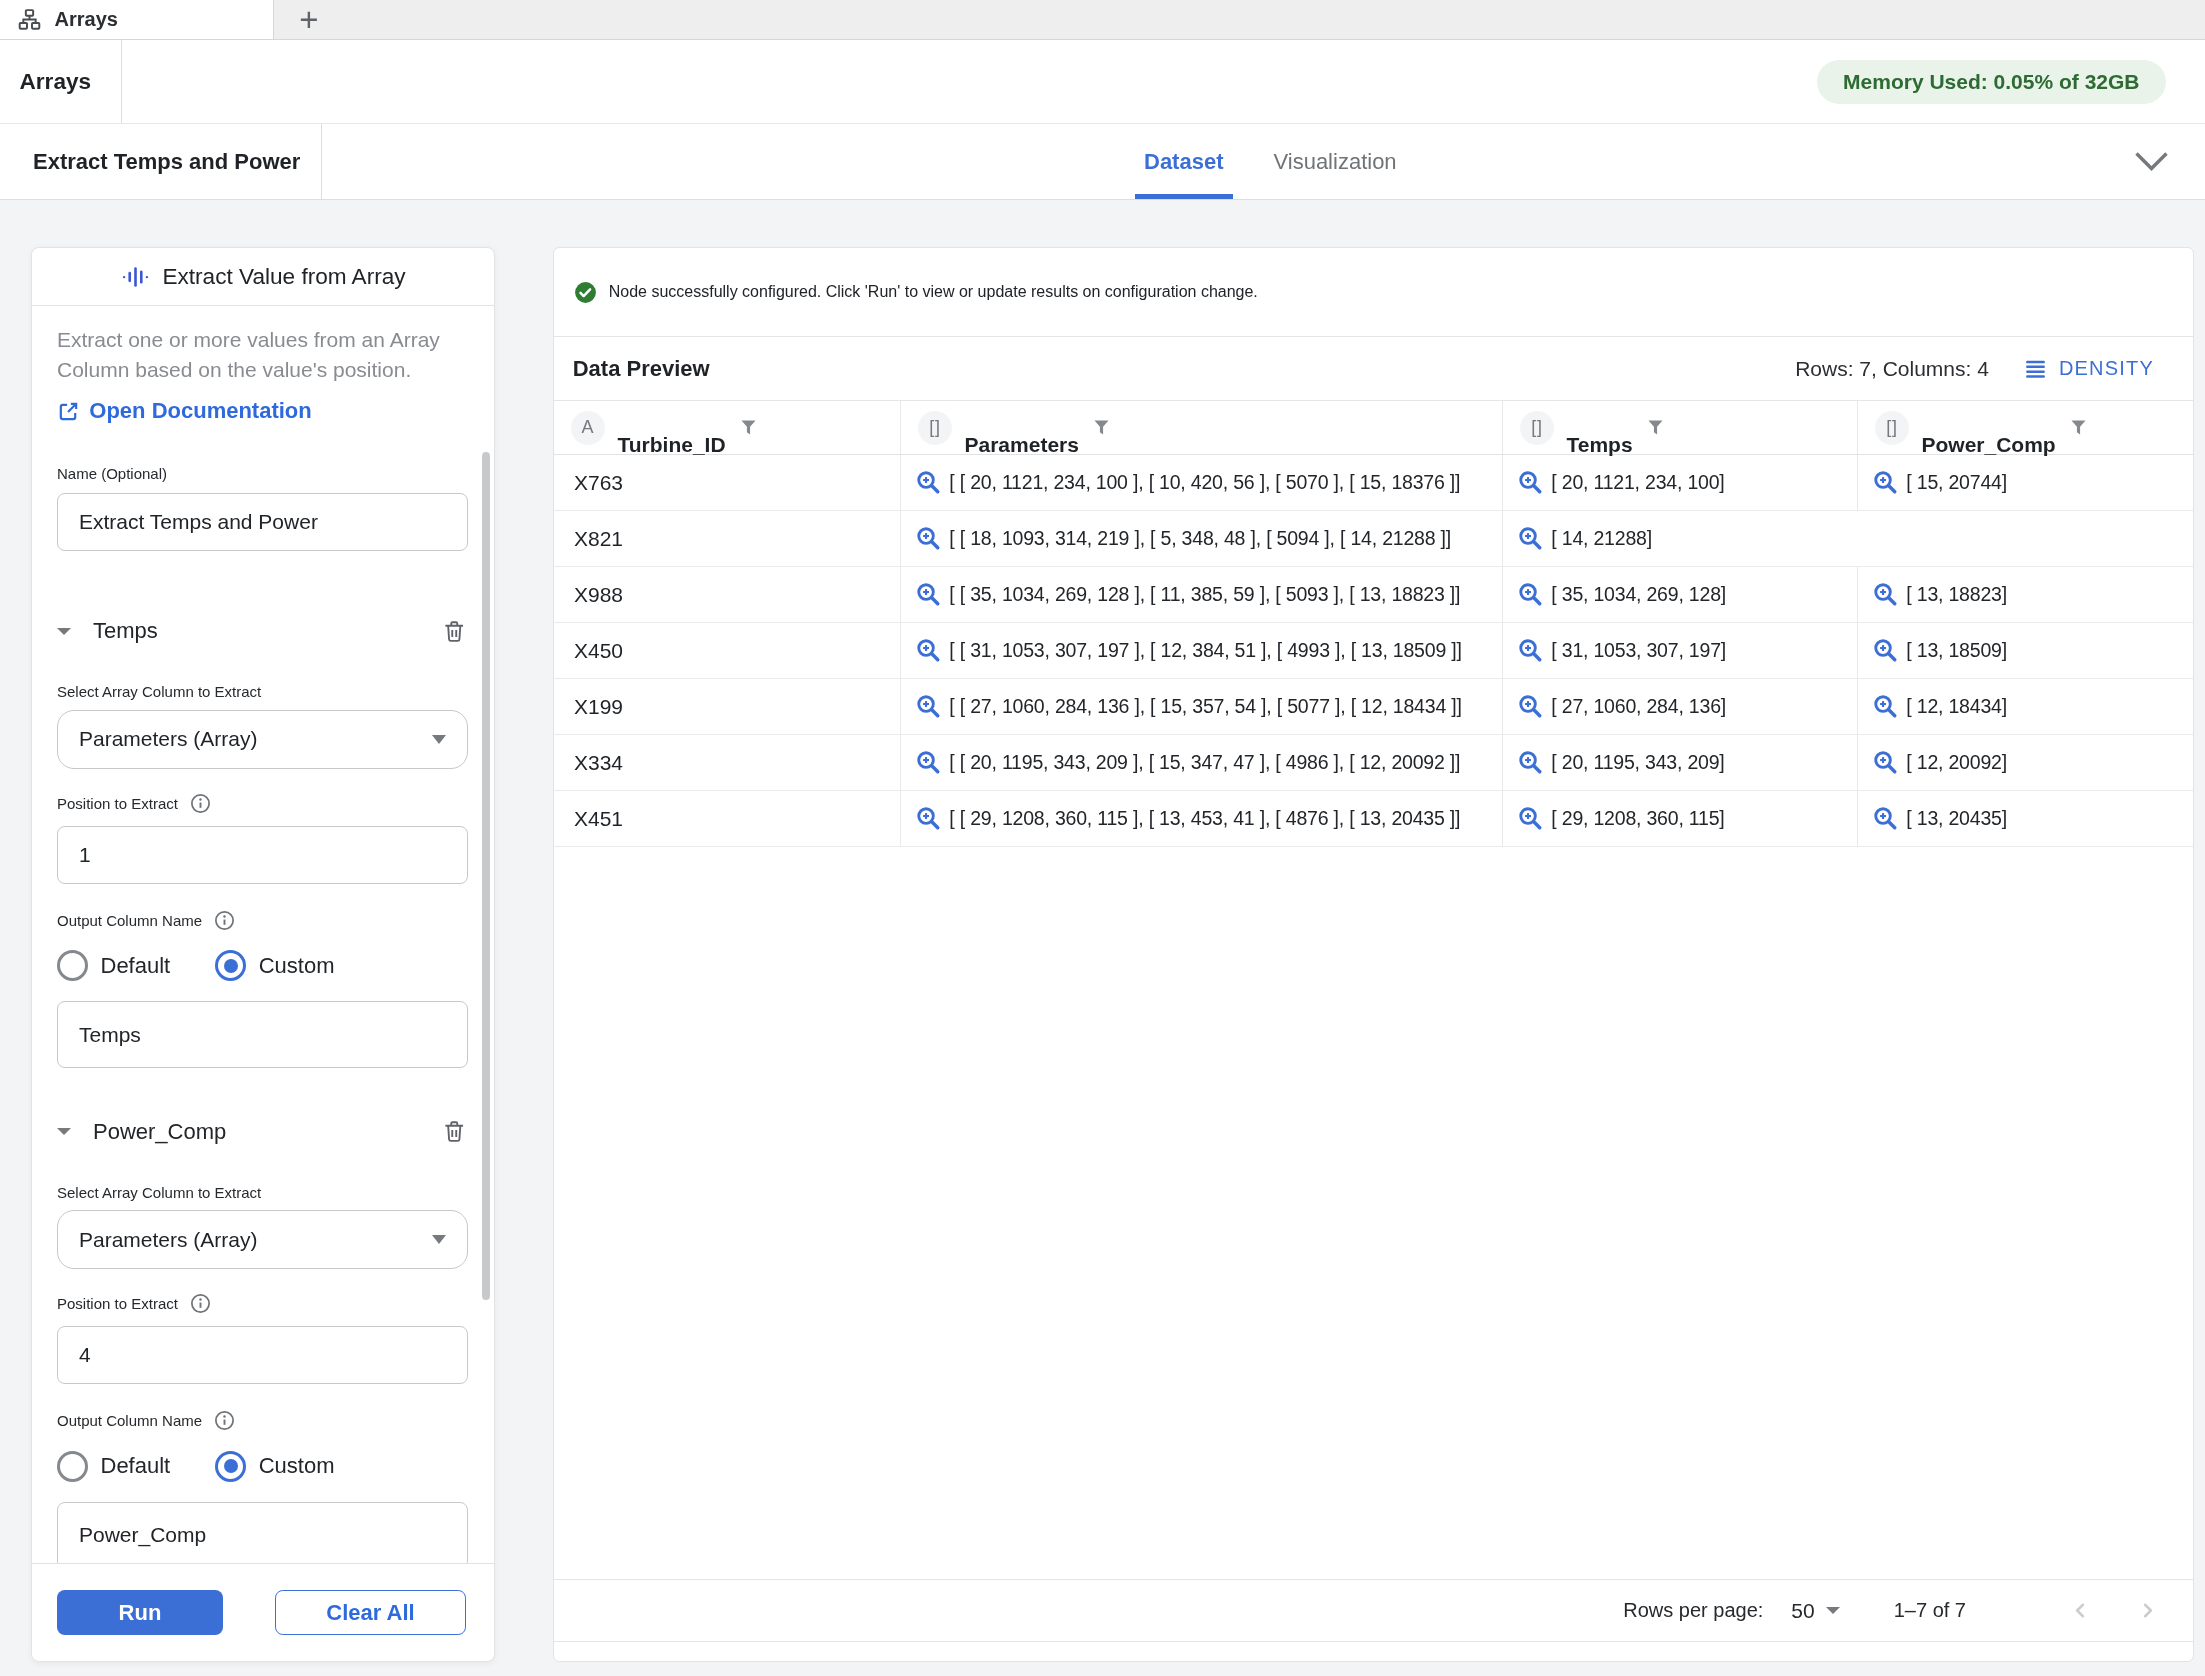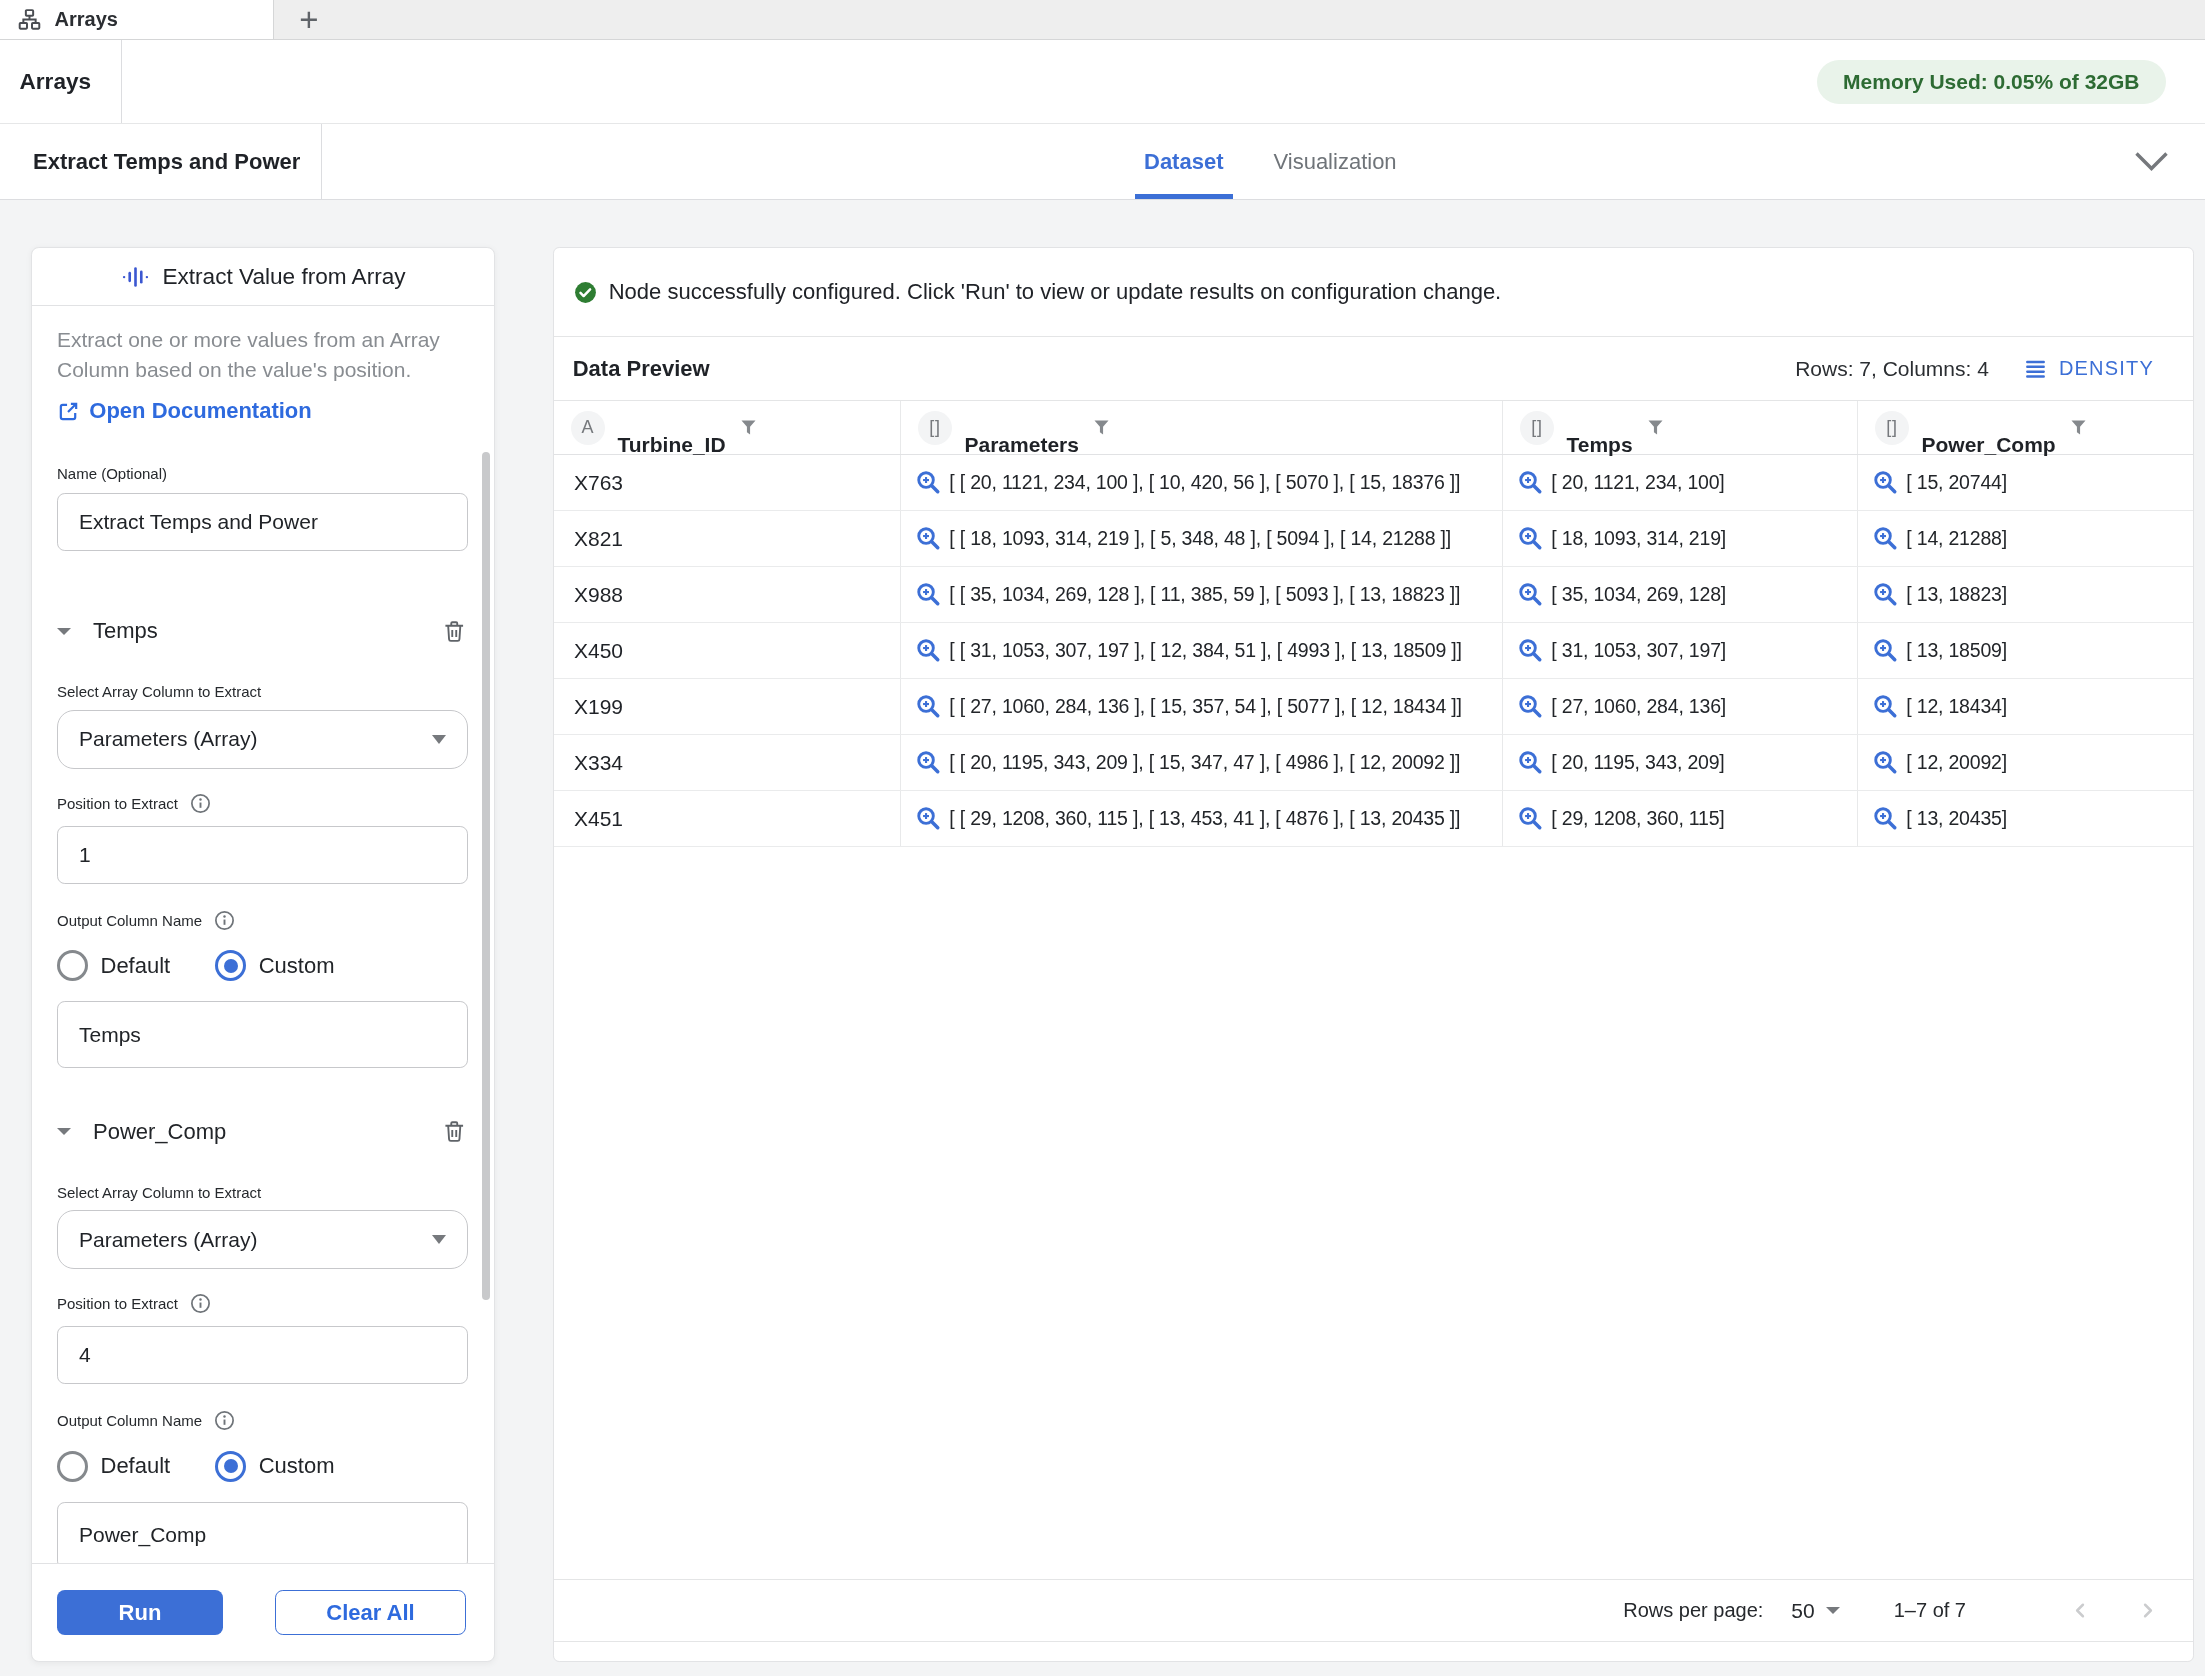--- a/index.html
+++ b/index.html
@@ -62,21 +62,21 @@
   .radio.checked::after { content:""; position:absolute; left:50%; top:50%; width:14px; height:14px; margin:-7px 0 0 -7px; border-radius:50%; background:#3c6fd6; }
   .radio-label { margin-left:12.5px; font-size:22px; color:#222529; }
   .radio-gap { width:45px; }
   .panel-scrollbar { position:absolute; right:3.9px; top:204px; width:7.8px; height:848px; border-radius:3.9px; background:#c8c9cb; }
   .panel-footer { height:98px; border-top:0.8px solid #e1e2e4; display:flex; align-items:center; justify-content:space-between; padding:0 28px 0 25px; }
   .btn-run { width:166px; height:45px; border:none; border-radius:7.8px; background:#3c6fd6; color:#fff; font-weight:700; font-size:22px; font-family:"Liberation Sans", sans-serif; cursor:pointer; }
   .btn-clear { width:191px; height:45px; border:1.6px solid #3c6fd6; border-radius:7.8px; background:#fff; color:#2e6ade; font-weight:700; font-size:22px; font-family:"Liberation Sans", sans-serif; cursor:pointer; }
 
   
   .card { flex:1; height:1415px; background:#fff; border:0.8px solid #e2e3e5; border-radius:6.2px; display:flex; flex-direction:column; overflow:hidden; }
-  .status-row { height:89px; border-bottom:0.8px solid #e4e5e6; display:flex; align-items:center; gap:11px; padding:0 18.7px; font-size:22px; color:#202328; }
+  .status-row { height:89px; border-bottom:0.8px solid #e4e5e6; display:flex; align-items:center; gap:11px; padding:0 18.7px; font-size:16px; color:#202328; }
   .preview-head { height:64px; border-bottom:0.8px solid #e4e5e6; display:flex; align-items:center; padding:0 39px 0 18.7px; }
   .preview-title { font-weight:700; font-size:22px; }
   .preview-right { margin-left:auto; display:flex; align-items:center; }
   .preview-meta { font-size:21px; color:#2b2e32; }
   .density { display:flex; align-items:center; gap:11px; margin-left:34px; cursor:pointer; }
   .density-label { color:#3c6fd6; font-size:20px; letter-spacing:1.2px; font-weight:500; }
 
   .thead { height:54px; display:flex; border-bottom:0.8px solid #e1e2e4; }
   .th { display:flex; align-items:center; gap:12.5px; padding-left:17px; }
   .th + .th, .td + .td { border-left:0.8px solid #e8e9ea; }
@@ -365,29 +365,20 @@
           <div class="td td-id col-0">X821</div>
           <div class="td td-arr col-1">
             <svg width="26.5" height="26.5" viewBox="0 0 24 24">
               <circle cx="10" cy="10" r="6.6" fill="none" stroke="#3c6fd6" stroke-width="2.6"></circle>
               <line x1="15.2" y1="15.2" x2="20.6" y2="20.6" stroke="#3c6fd6" stroke-width="3.2" stroke-linecap="round"></line>
               <line x1="10" y1="7.3" x2="10" y2="12.7" stroke="#3c6fd6" stroke-width="1.9"></line>
               <line x1="7.3" y1="10" x2="12.7" y2="10" stroke="#3c6fd6" stroke-width="1.9"></line>
             </svg>
             <span>[ [ 18, 1093, 314, 219 ], [ 5, 348, 48 ], [ 5094 ], [ 14, 21288 ]]</span>
           </div>
-          <div class="td td-arr col-2">
-            <svg width="26.5" height="26.5" viewBox="0 0 24 24">
-              <circle cx="10" cy="10" r="6.6" fill="none" stroke="#3c6fd6" stroke-width="2.6"></circle>
-              <line x1="15.2" y1="15.2" x2="20.6" y2="20.6" stroke="#3c6fd6" stroke-width="3.2" stroke-linecap="round"></line>
-              <line x1="10" y1="7.3" x2="10" y2="12.7" stroke="#3c6fd6" stroke-width="1.9"></line>
-              <line x1="7.3" y1="10" x2="12.7" y2="10" stroke="#3c6fd6" stroke-width="1.9"></line>
-            </svg>
-            <span>[ 18, 1093, 314, 219]</span>
-          </div>
           <div class="td td-arr col-3">
             <svg width="26.5" height="26.5" viewBox="0 0 24 24">
               <circle cx="10" cy="10" r="6.6" fill="none" stroke="#3c6fd6" stroke-width="2.6"></circle>
               <line x1="15.2" y1="15.2" x2="20.6" y2="20.6" stroke="#3c6fd6" stroke-width="3.2" stroke-linecap="round"></line>
               <line x1="10" y1="7.3" x2="10" y2="12.7" stroke="#3c6fd6" stroke-width="1.9"></line>
               <line x1="7.3" y1="10" x2="12.7" y2="10" stroke="#3c6fd6" stroke-width="1.9"></line>
             </svg>
             <span>[ 14, 21288]</span>
           </div>
         </div>

